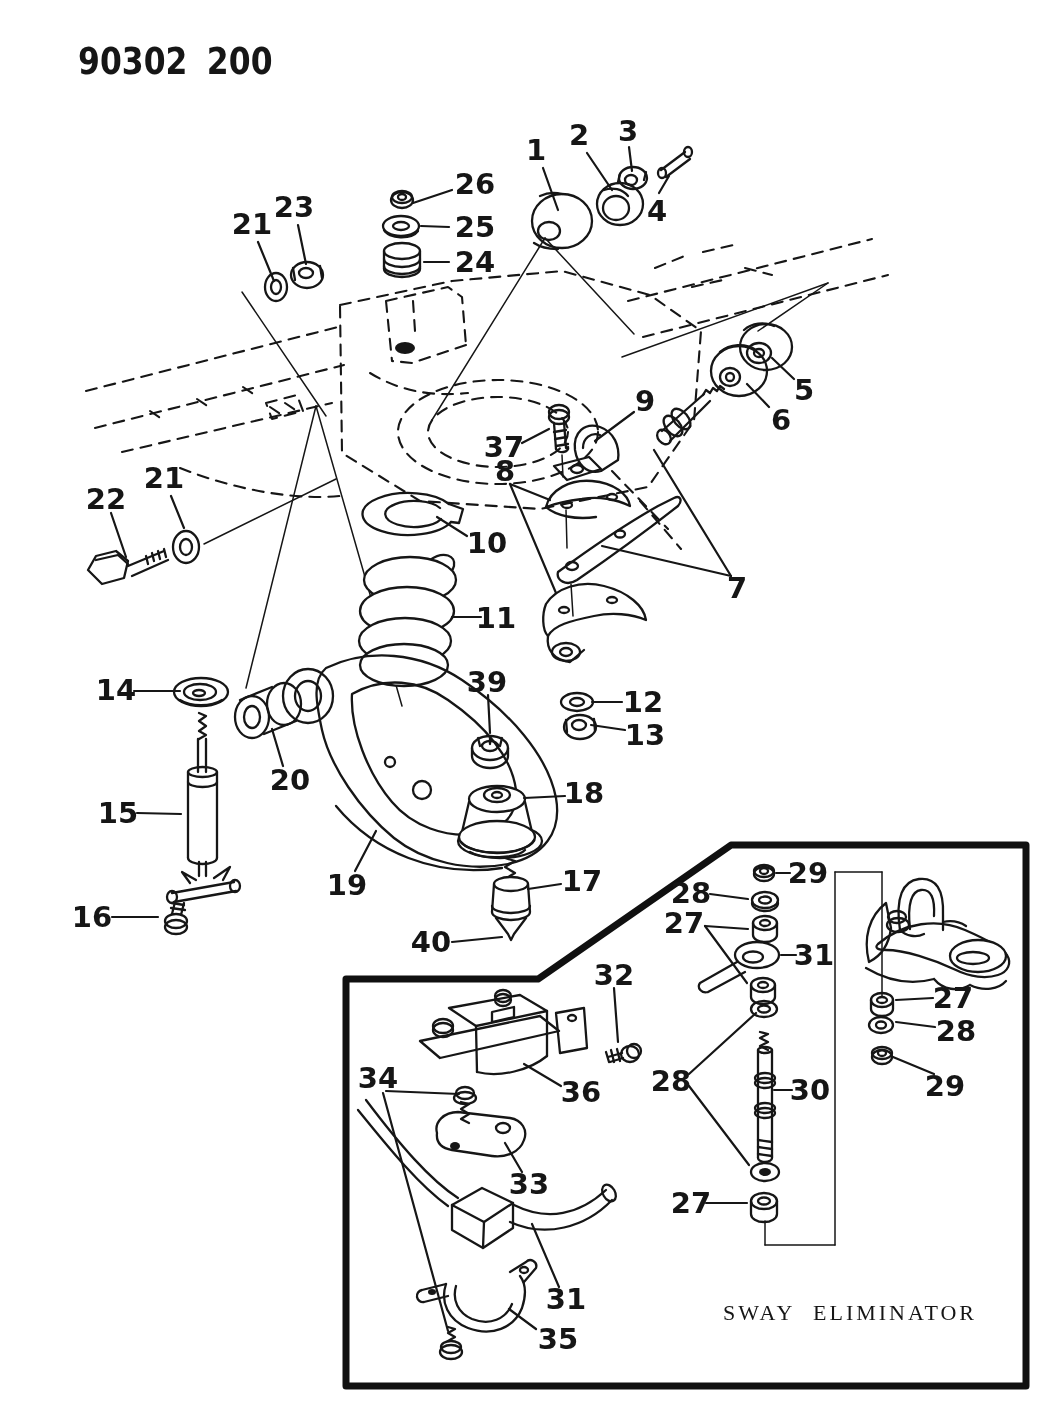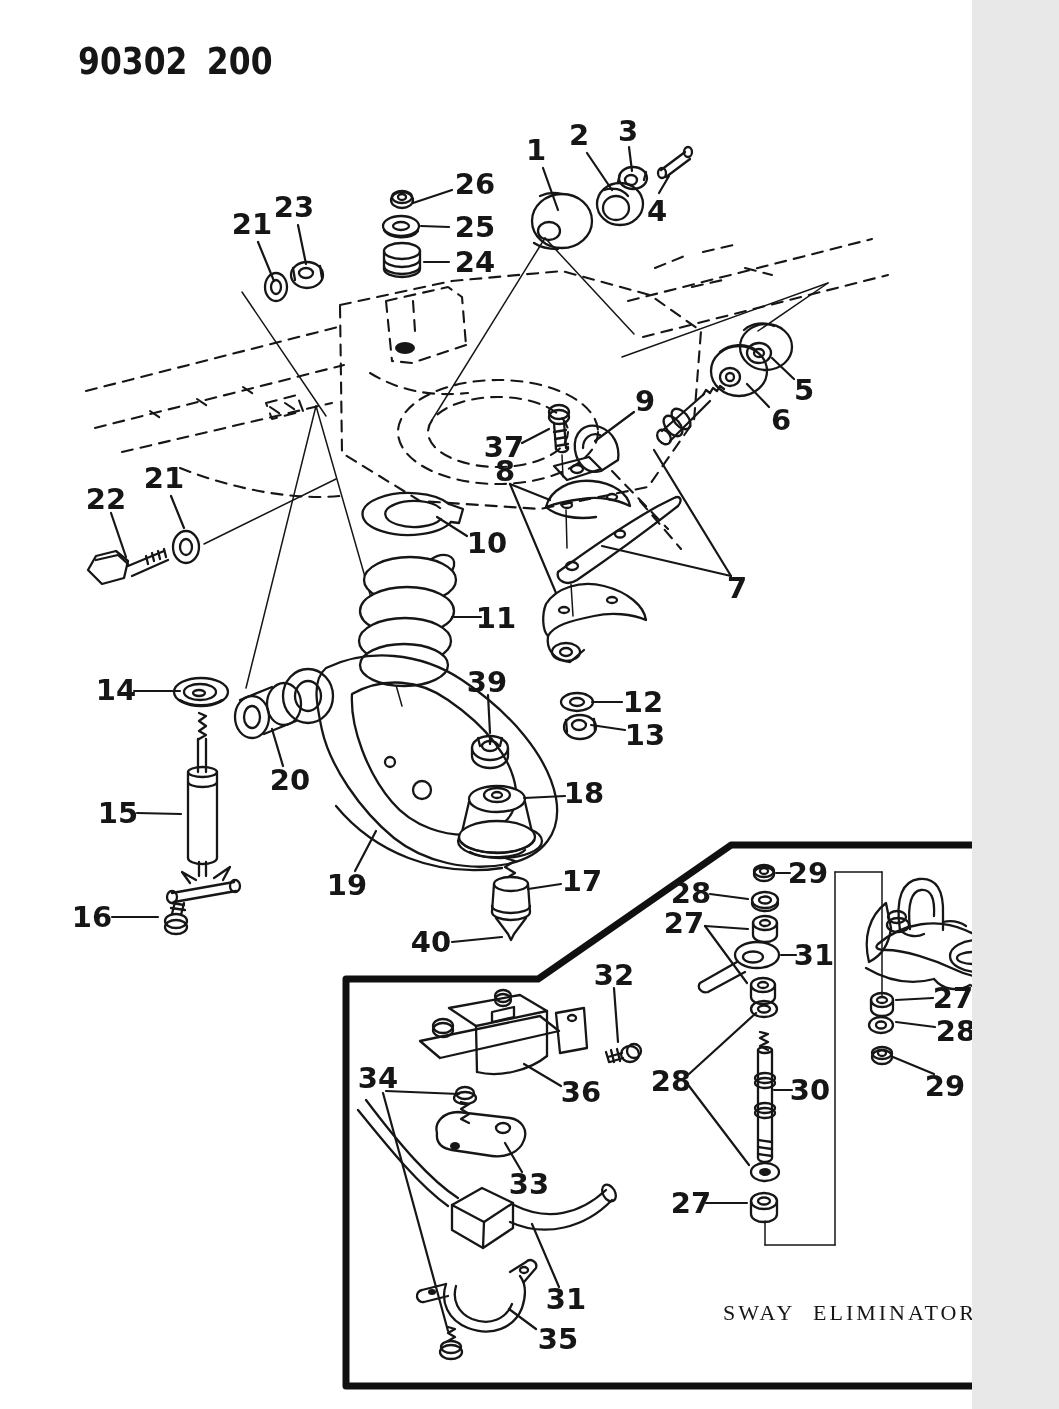--- a/index.html
+++ b/index.html
@@ -1,16 +1,16 @@
 <!DOCTYPE html>
 <html><head>
 <meta charset="utf-8">
 <style>
   html,body{margin:0;padding:0;background:#e8e8e8;}
-  .page{position:relative;width:972px;height:1409px;background:#ffffff;overflow:hidden;
+  .page{position:relative;width:1059px;height:1409px;background:#ffffff;overflow:hidden;
         font-family:"DejaVu Sans",sans-serif;color:#161616;}
   .catalog-number{position:absolute;left:78px;top:40px;font-weight:bold;font-size:37px;
         letter-spacing:0px;word-spacing:10px;transform:scaleX(.85);transform-origin:left top;}
   svg.diagram{position:absolute;left:0;top:0;}
   svg *{stroke-linecap:round;stroke-linejoin:round;}
   .dashed path,.dashed ellipse{fill:none;stroke:#161616;stroke-width:2.1;stroke-dasharray:11 8;}
   .dashed .fillk{fill:#161616;stroke:none;stroke-dasharray:none;}
   .part path,.part ellipse,.part circle,.part line,.part polygon{fill:none;stroke:#161616;stroke-width:2.3;}
   .part .fillw{fill:#ffffff;}
   .part .fillk{fill:#161616;stroke:none;}

